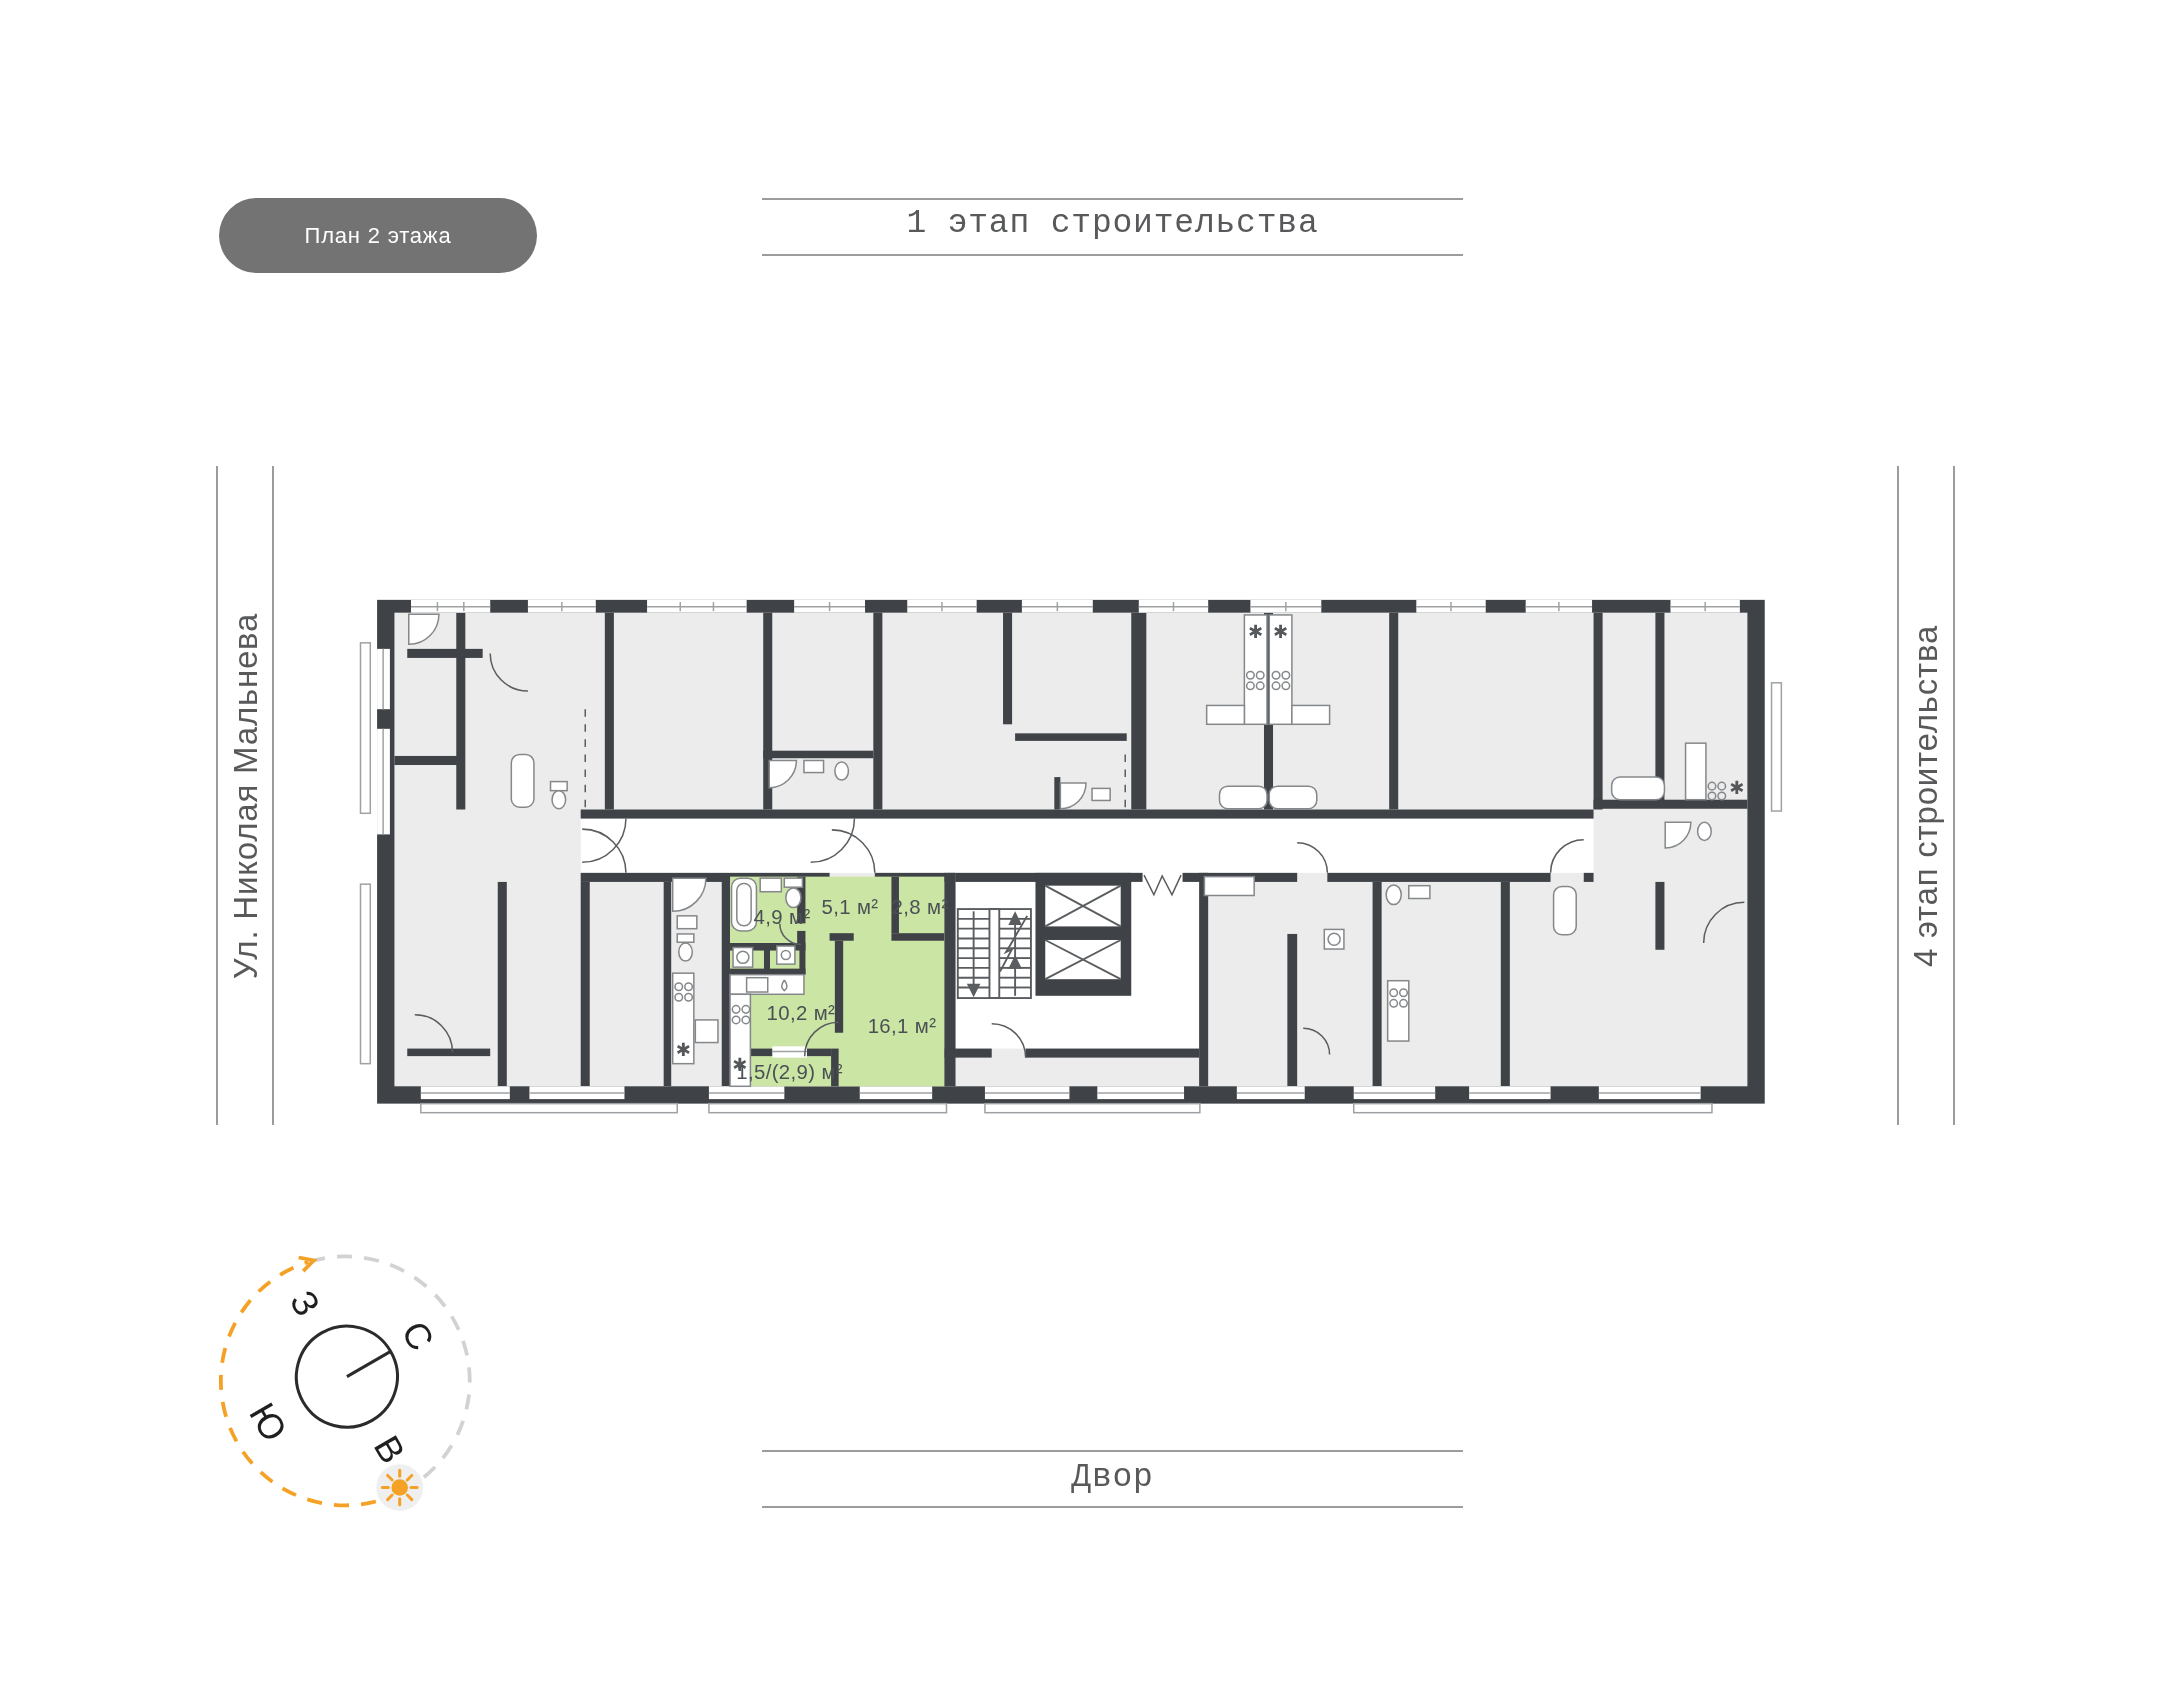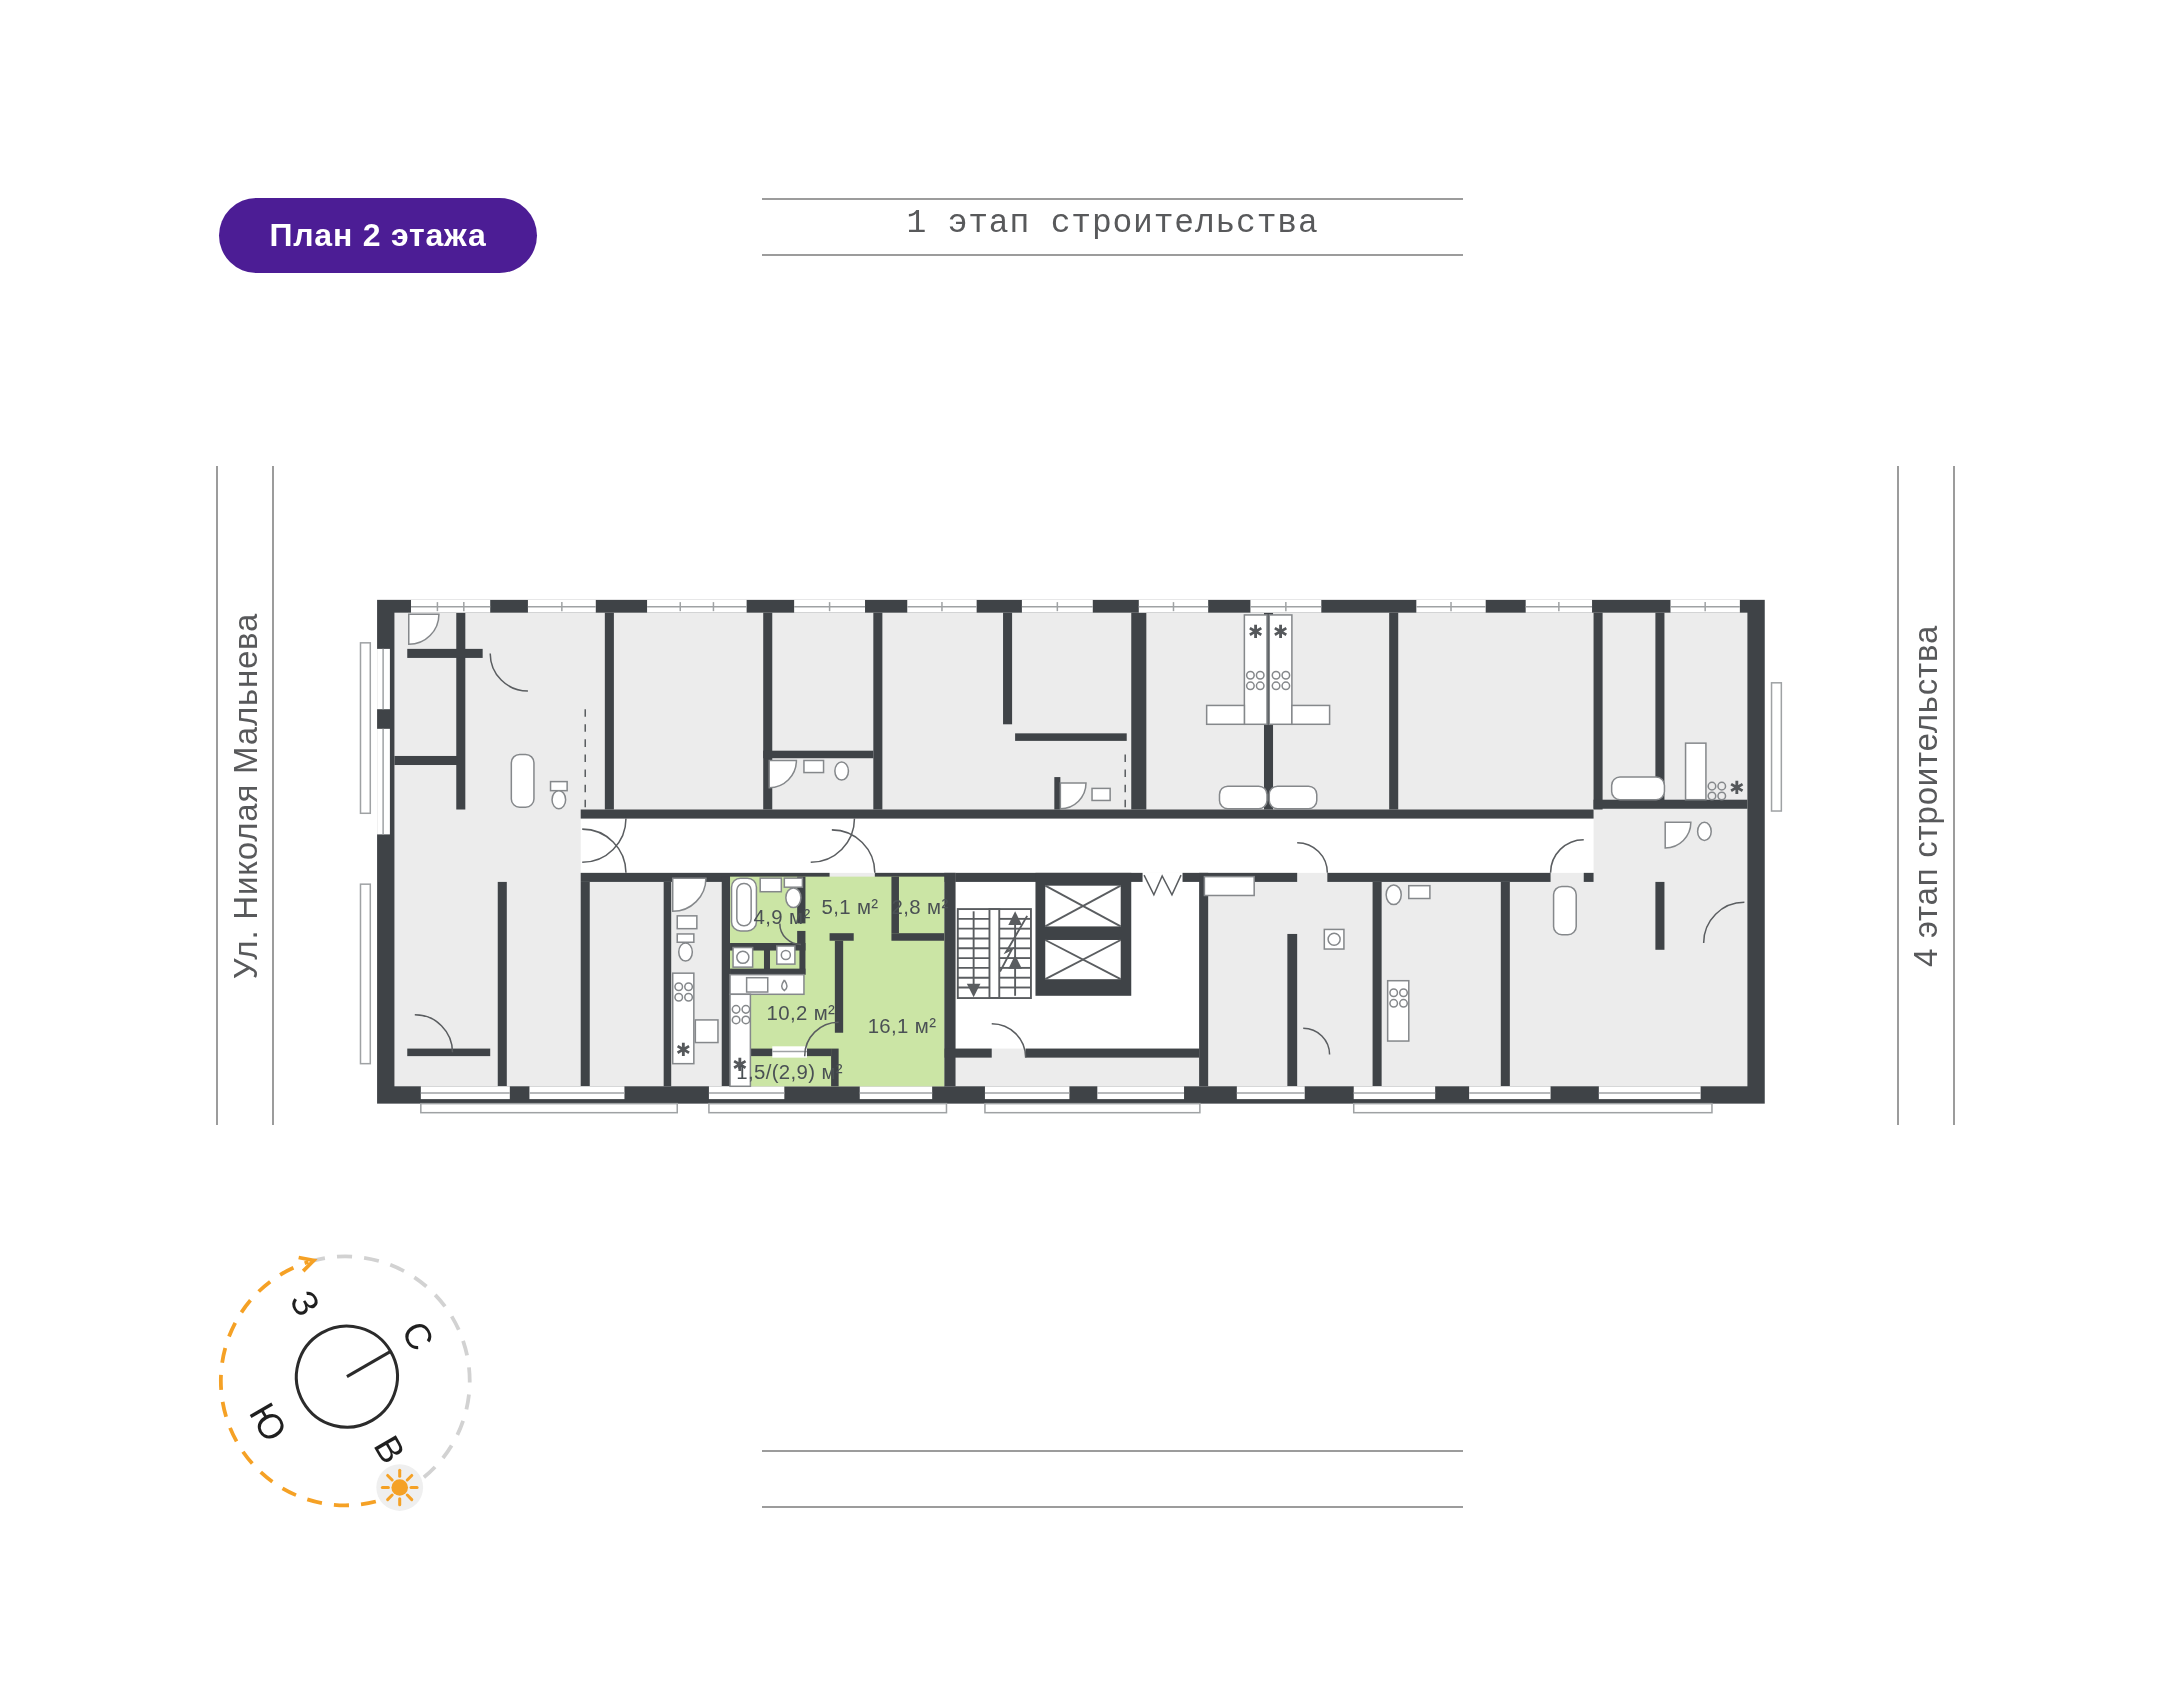--- a/index.html
+++ b/index.html
@@ -2,21 +2,21 @@
 <html style="font-size:12px"><head>
 <meta charset="utf-8">
 <style>
   html,body{margin:0;padding:0;background:#fff;}
   .stage{position:relative;width:2172px;height:1705px;background:#fff;overflow:hidden;
          font-family:"Liberation Sans",sans-serif;}
   .stage *{box-sizing:border-box;}
 
   
   .badge{position:absolute;left:219px;top:198px;width:318px;height:75px;border-radius:39px;
-         background:#4c1d95;color:#fff;font-size:32px;font-weight:700;letter-spacing:0.8px;
+         background:#737373;color:#fff;font-size:22px;font-weight:400;letter-spacing:0.8px;
          display:flex;align-items:center;justify-content:center;}
   .hline{position:absolute;height:2.3px;background:#9C9C9C;}
   .vline{position:absolute;width:2.3px;background:#9C9C9C;}
   .stage-label{position:absolute;color:#58595B;font-size:33px;font-weight:400;letter-spacing:0.8px;
                white-space:nowrap;}
   .stage-label.center{left:762px;width:701px;text-align:center;font-family:Liberation Mono, monospace;}
   .vert{transform:translate(-50%,-50%) rotate(-90deg);transform-origin:center center;}
 
   
   svg{position:absolute;left:0;top:0;}
@@ -44,20 +44,21 @@
 
 <div class="stage">
 
   <div class="badge">План 2 этажа</div>
 
   <div class="hline" style="left:762px;top:198px;width:701px;"></div>
   <div class="stage-label center" style="top:205px;">1 этап строительства</div>
   <div class="hline" style="left:762px;top:254px;width:701px;"></div>
 
   <div class="hline" style="left:762px;top:1450px;width:701px;"></div>
+  <div class="stage-label center" style="top:1459px;">Двор</div>
   <div class="hline" style="left:762px;top:1506px;width:701px;"></div>
 
   <div class="vline" style="left:216px;top:466px;height:659px;"></div>
   <div class="stage-label vert" style="left:246px;top:796px;">Ул. Николая Мальнева</div>
   <div class="vline" style="left:272px;top:466px;height:659px;"></div>
 
   <div class="vline" style="left:1897px;top:466px;height:659px;"></div>
   <div class="stage-label vert" style="left:1926px;top:796px;">4 этап строительства</div>
   <div class="vline" style="left:1953px;top:466px;height:659px;"></div>
 

